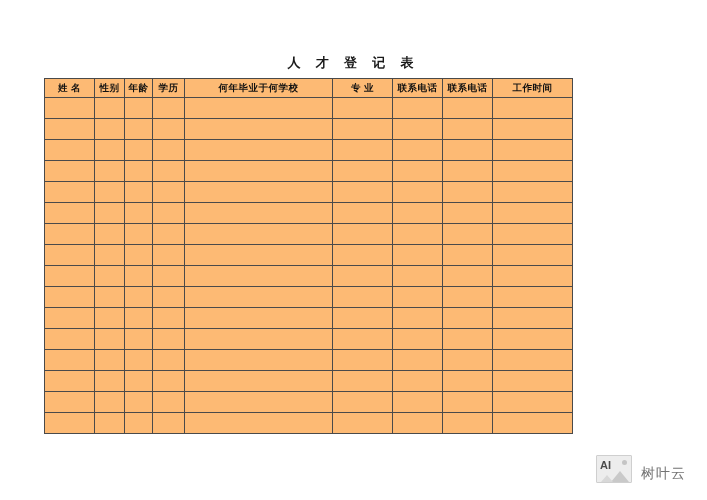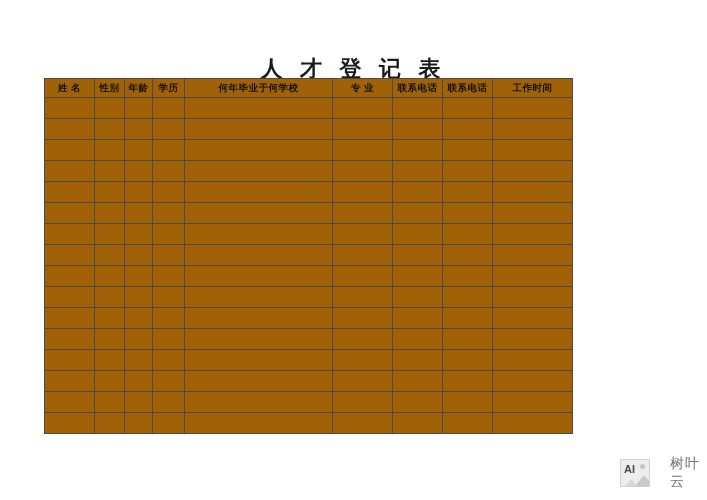--- a/index.html
+++ b/index.html
@@ -21,37 +21,37 @@
     width: 707px;
     height: 500px;
     background: #ffffff;
   }
   .doc-title {
     position: absolute;
     left: 0;
     top: 54px;
     width: 707px;
     text-align: center;
-    font-size: 22px;
+    font-size: 13px;
     font-weight: bold;
     letter-spacing: 6px;
     color: #1a1a1a;
     font-family: "Liberation Serif", serif;
   }
   .table-wrap {
     position: absolute;
     left: 44px;
     top: 78px;
     width: 578px;
   }
   table.reg {
     border-collapse: collapse;
     table-layout: fixed;
     width: 462px;
-    background: #a16207;
+    background: #fdba74;
   }
   table.reg th,
   table.reg td {
     border: 1px solid #4a4a4a;
     padding: 0;
     margin: 0;
   }
   table.reg th {
     height: 18px;
     font-size: 9.5px;
@@ -66,23 +66,22 @@
     height: 20px;
   }
   table.reg tr.data-row td {
     height: 20px;
   }
   .watermark {
     position: absolute;
     left: 596px;
     top: 455px;
     display: flex;
-    align-items: center;
-    gap: 20px;
-    margin-left: 24px;
+    align-items: flex-end;
+    gap: 9px;
   }
   .wm-logo {
     width: 34px;
     height: 26px;
     border: 1px solid #cfcfcf;
     background: #ededed;
     position: relative;
     overflow: hidden;
     border-radius: 1px;
   }

